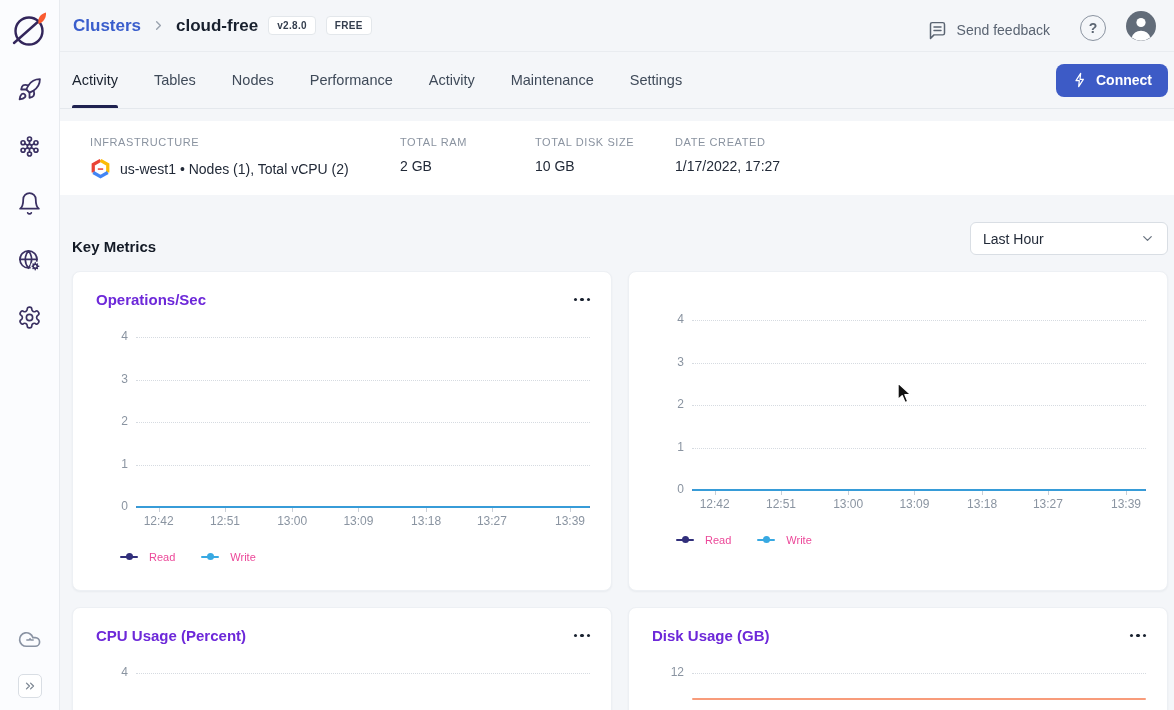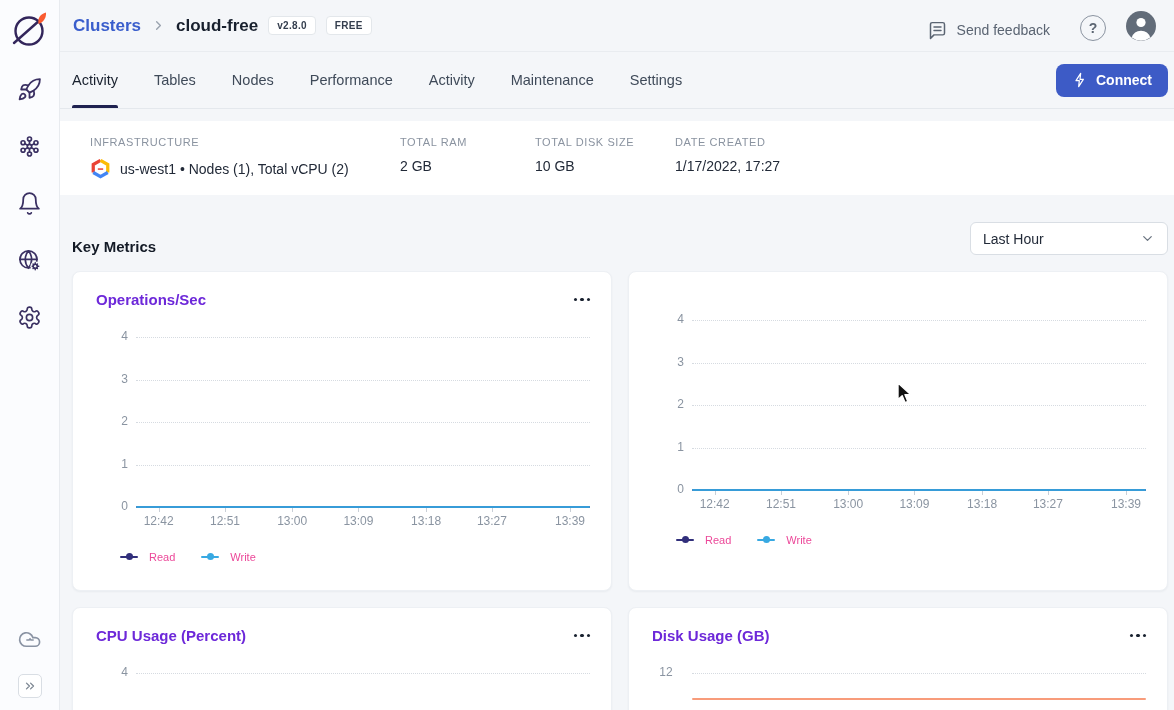--- a/index.html
+++ b/index.html
@@ -396,21 +396,21 @@
         <div class="card-head">
           <span class="card-title">Disk Usage (GB)</span>
           <span class="dots">
             <span></span>
             <span></span>
             <span></span>
           </span>
         </div>
         <div class="plot">
           <div class="gridline" style="top: 0px;"></div>
-          <span class="ytick" style="top: -8px; text-align: center;">12</span>
+          <span class="ytick" style="top: -8px;">12</span>
           <div class="seriesline" style="top: 24.5px; background: rgb(248, 156, 123);"></div>
         </div>
       </div>
     </div>
 </main>
 
 <span class="cursor">
   <svg width="21" height="23" viewBox="0 0 21 23">
     <path d="M4 1 L4 17.5 L8.2 13.7 L11 20.6 L13.8 19.4 L11 12.7 L16.6 12.4 Z" fill="#111" stroke="#fff" stroke-width="1.4" stroke-linejoin="round"></path>
   </svg>

